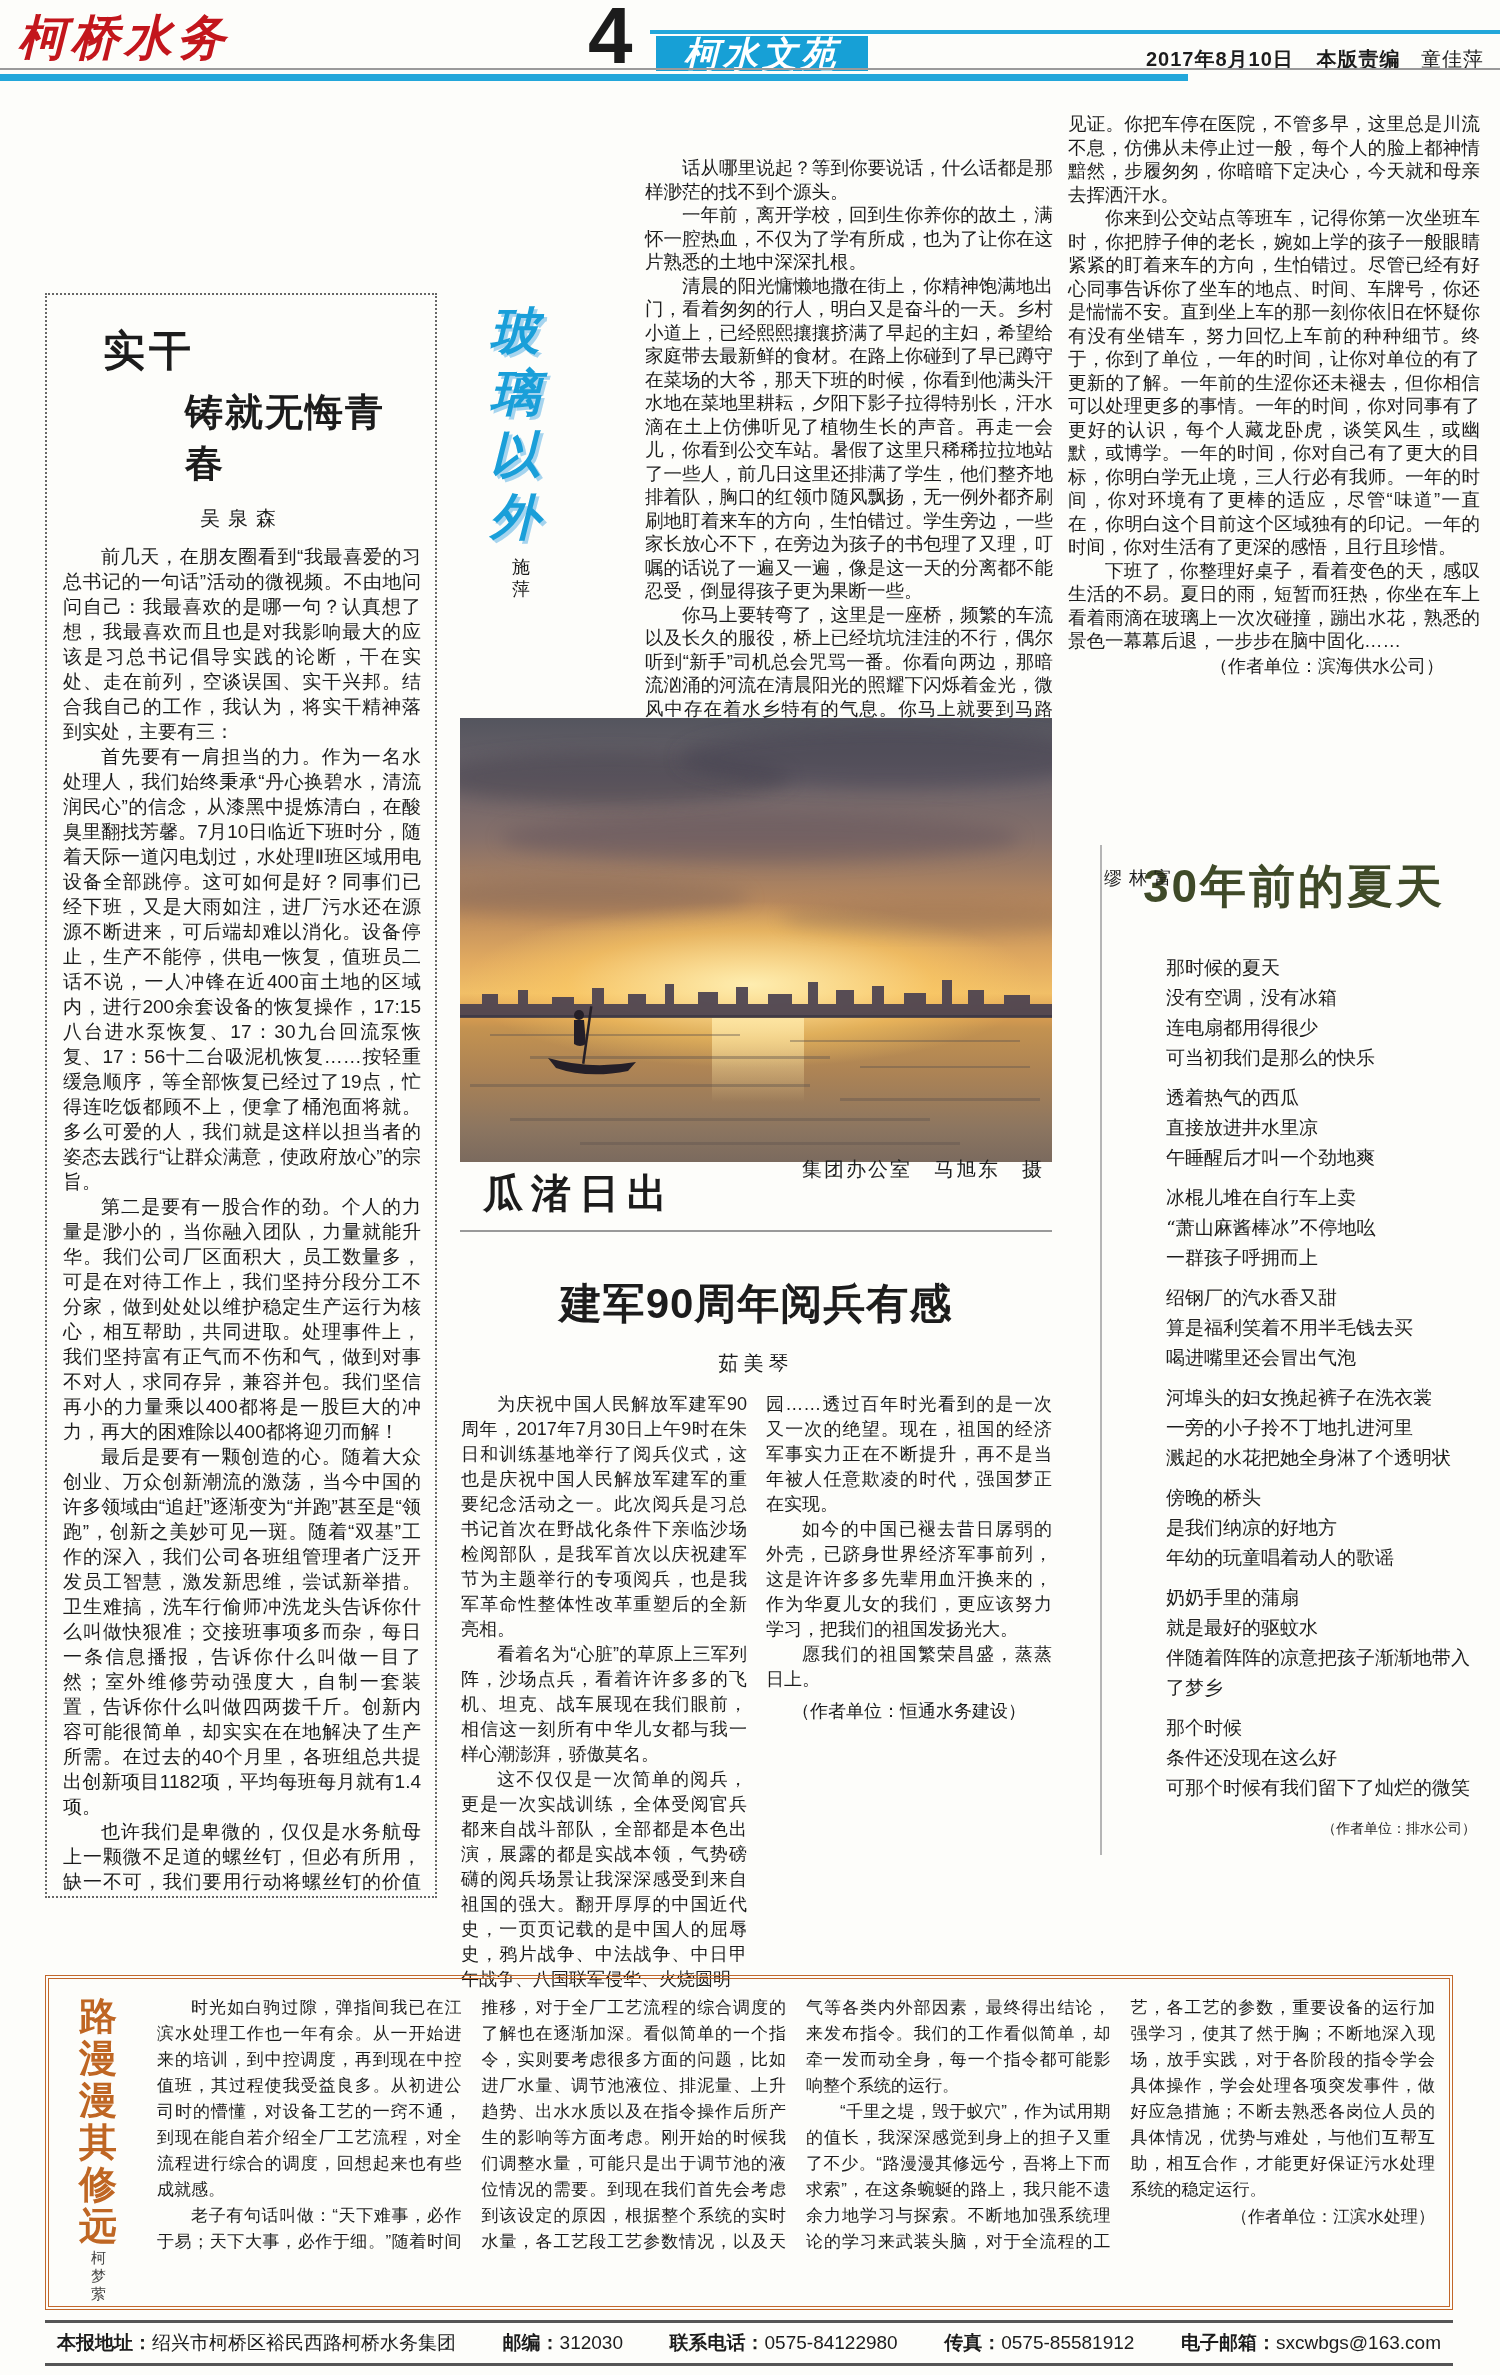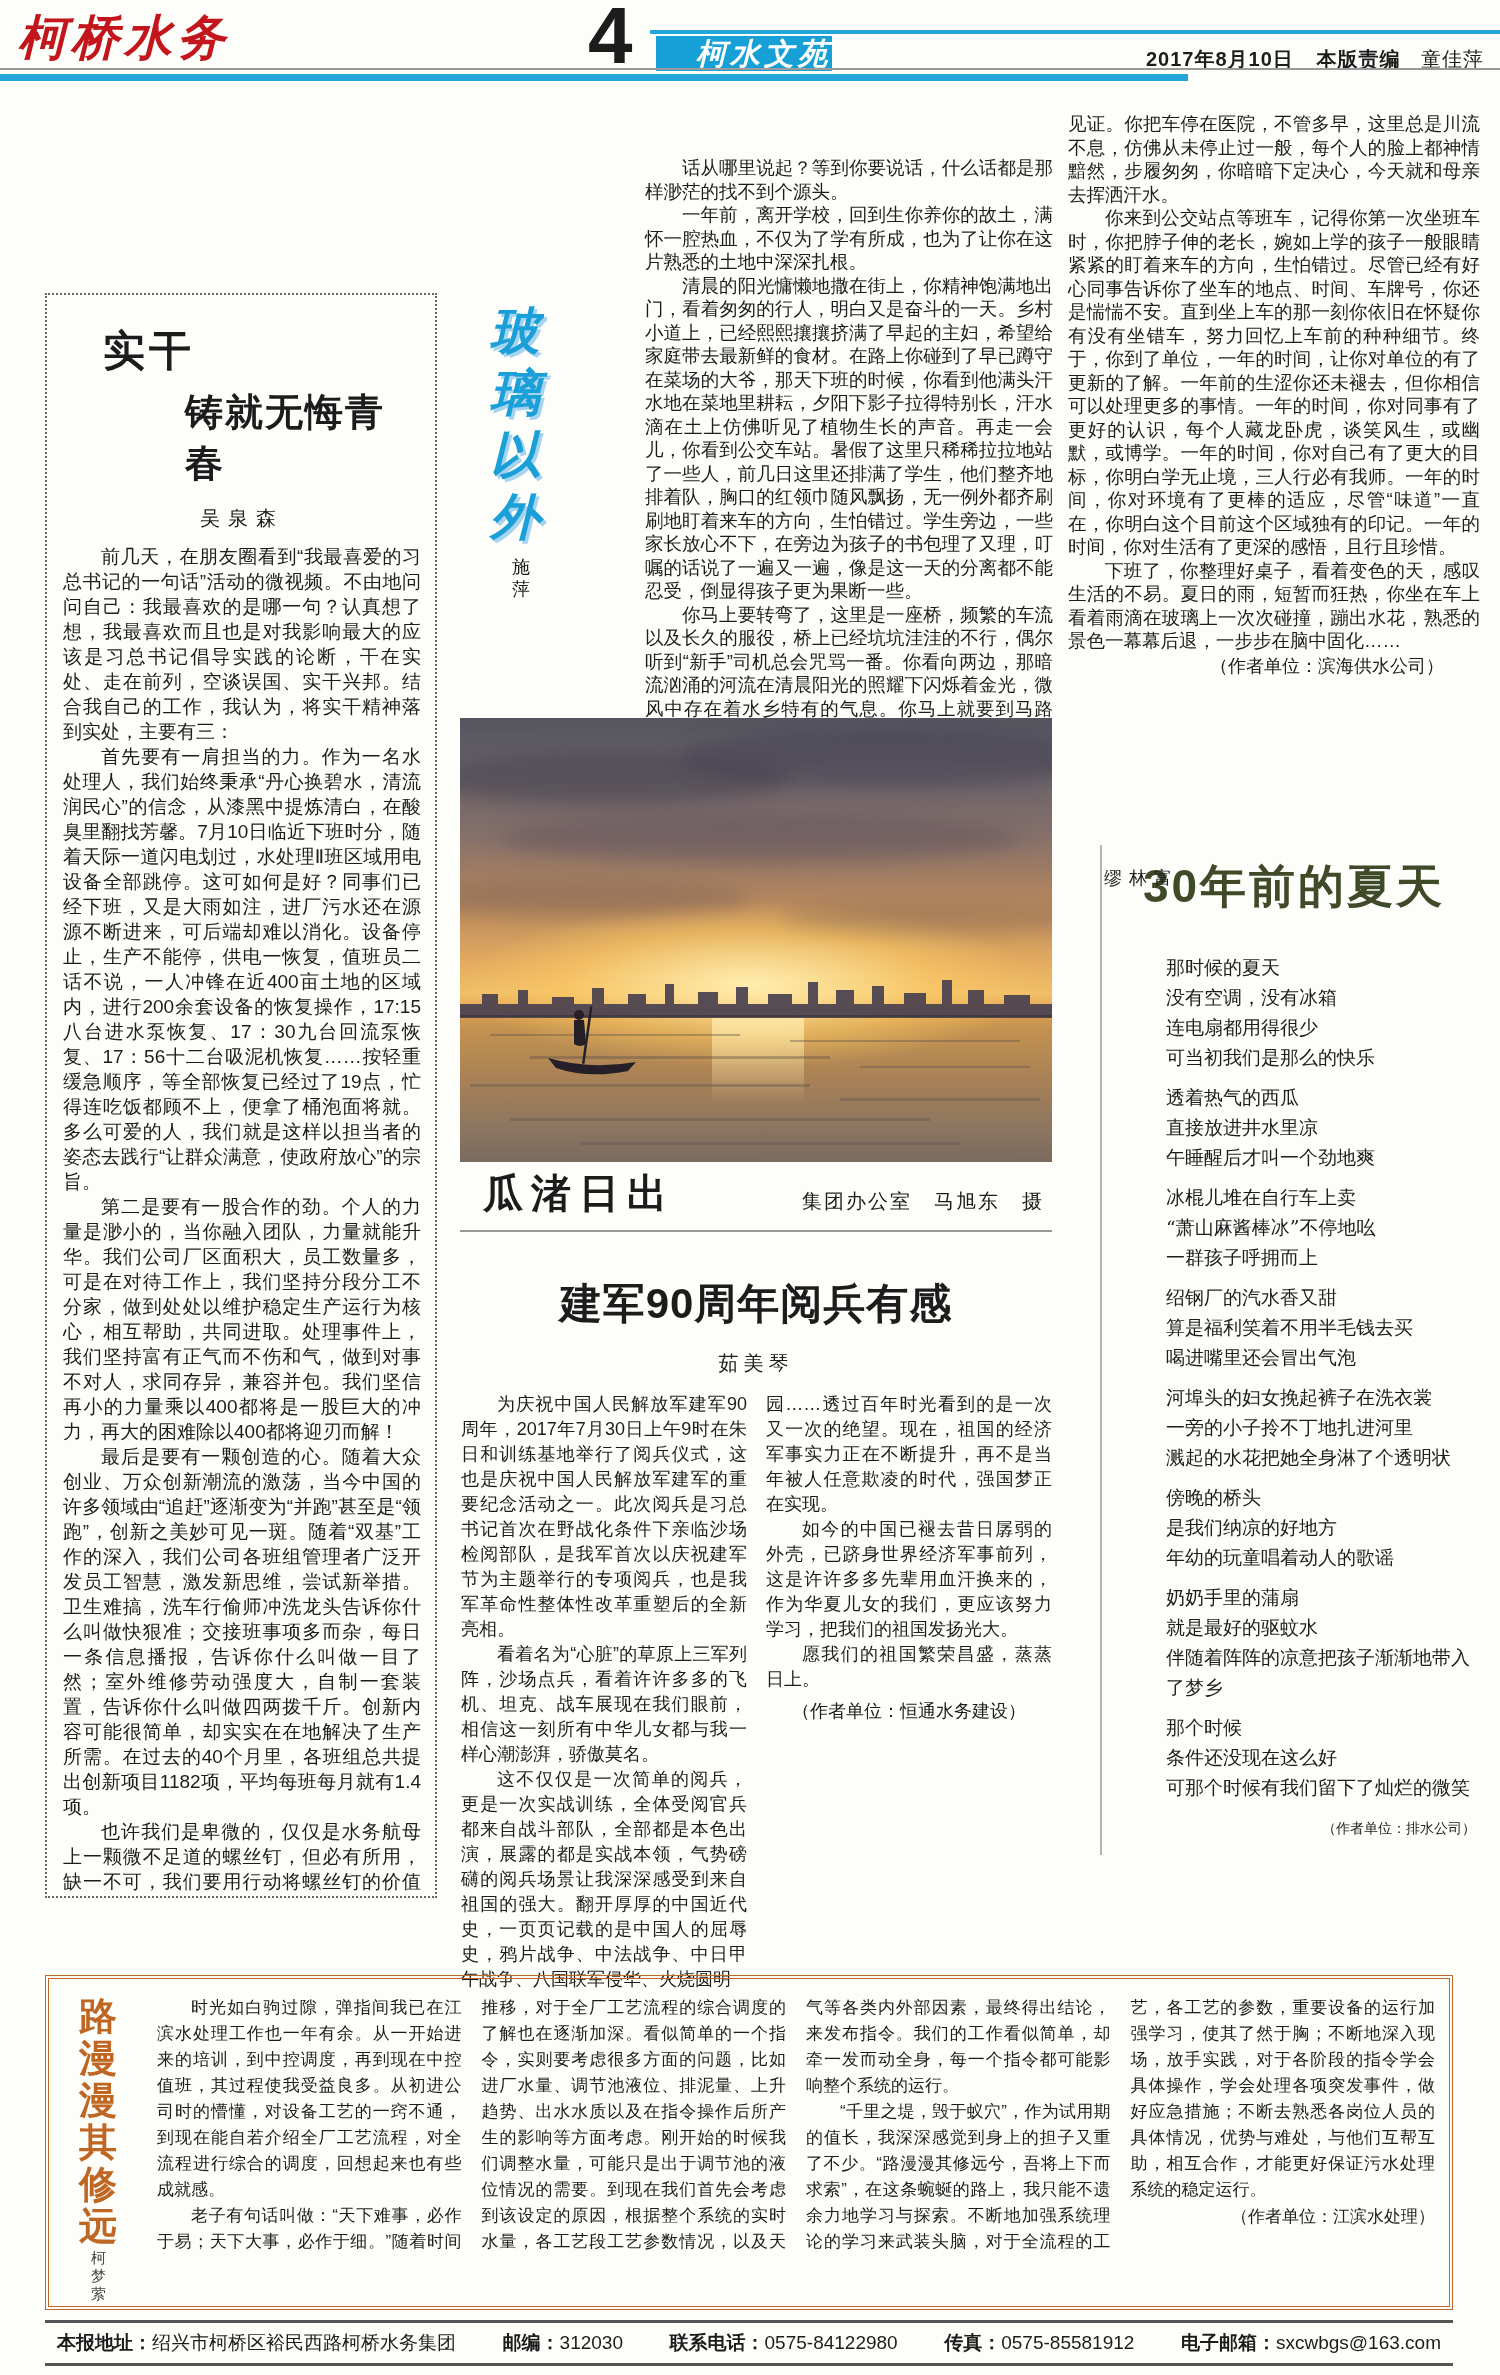--- a/index.html
+++ b/index.html
@@ -3,22 +3,22 @@
 <meta charset="utf-8">
 <style>
   html,body{margin:0;padding:0;background:#d9d9d9;}
   .page{position:relative;width:1500px;height:2375px;margin:0 auto;background:#fdfdfa;
         overflow:hidden;font-family:"Liberation Sans",sans-serif;color:#1c1c1c;}
   
   .masthead{position:absolute;left:18px;top:6px;font-size:48px;font-weight:bold;font-style:italic;
             color:#c3161c;font-family:"DejaVu Serif",serif;letter-spacing:5px;}
   .page-num{position:absolute;left:588px;top:-10px;font-size:80px;font-weight:900;}
   .cyan-topline{position:absolute;left:650px;top:30px;width:850px;height:4px;background:#23a7da;}
-  .section-box{position:absolute;left:656px;top:36px;width:176px;height:35px;background:#17a0d6;
-               color:#fff;font-size:30px;font-weight:bold;font-style:italic;text-align:right;
+  .section-box{position:absolute;left:656px;top:36px;width:212px;height:35px;background:#17a0d6;
+               color:#fff;font-size:35px;font-weight:bold;font-style:italic;text-align:center;
                line-height:35px;letter-spacing:4px;}
   .date-line{position:absolute;right:16px;top:46px;font-size:20px;font-weight:bold;letter-spacing:1px;}
   .date-line .editor-name{font-weight:normal;font-family:"DejaVu Serif",serif;margin-left:14px;}
   .date-line .editor-label{margin-left:16px;}
   .header-rule-gray{position:absolute;left:0;top:68px;width:1500px;height:2px;background:#9a9a9a;}
   .header-rule-cyan{position:absolute;left:0;top:74px;width:1188px;height:7px;background:#23a7da;}
   
   .left-box{position:absolute;left:45px;top:293px;width:392px;height:1605px;border:2px dotted #666;
             box-sizing:border-box;padding:28px 14px 8px 16px;overflow:hidden;}
   .lb-title1{font-size:42px;font-weight:bold;margin-left:40px;letter-spacing:4px;}
@@ -37,21 +37,21 @@
   #gc2{left:1068px;width:412px;}
   .cont > p:first-child{text-indent:0;}
   .glass-attr{text-align:right;padding-right:36px;font-family:Liberation Sans, sans-serif;font-size:18px;margin-top:2px;}
   
   .photo{position:absolute;left:460px;top:718px;width:592px;height:444px;overflow:hidden;
      background:
        radial-gradient(ellipse 62% 24% at 49% 60%, rgba(255,240,180,.95), rgba(255,205,100,.5) 50%, rgba(255,195,85,0) 78%),
        linear-gradient(180deg,#54555e 0%,#6b636a 13%,#86706a 27%,#bb8a5c 43%,#e2ab60 55%,#f1bf67 62%,#d99c50 67%,#c39250 70%,#ac8355 80%,#8d7660 92%,#7b6a5e 100%);}
   .photo svg{position:absolute;left:0;top:0;}
   .photo-title{position:absolute;left:483px;top:1166px;font-size:40px;font-weight:bold;letter-spacing:8px;}
-  .photo-caption{position:absolute;left:802px;top:1188px;font-size:20px;font-family:Liberation Serif, serif;letter-spacing:2px;}
+  .photo-caption{position:absolute;left:802px;top:1156px;font-size:20px;font-family:Liberation Serif, serif;letter-spacing:2px;}
   .caption-rule{position:absolute;left:460px;top:1230px;width:592px;height:2px;background:#999;}
   
   .parade-title{position:absolute;left:460px;top:1276px;width:592px;text-align:center;font-size:42px;font-weight:bold;letter-spacing:1px;}
   .parade-author{position:absolute;left:460px;top:1350px;width:592px;text-align:center;font-size:20px;
                  font-family:"DejaVu Serif",serif;letter-spacing:5px;}
   .parade-col{position:absolute;top:1392px;width:286px;font-size:18px;line-height:25px;text-align:justify;}
   .parade-col p{margin:0;text-indent:2em;}
   #pc1{left:461px;}
   #pc2{left:766px;}
   .parade-attr{text-align:center;font-family:"DejaVu Serif",serif;font-size:18px;margin-top:6px;}

